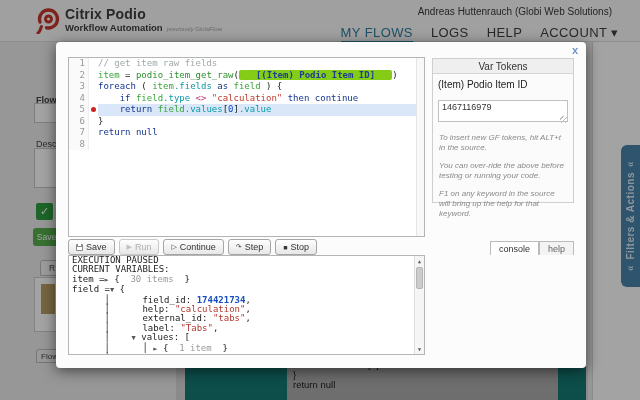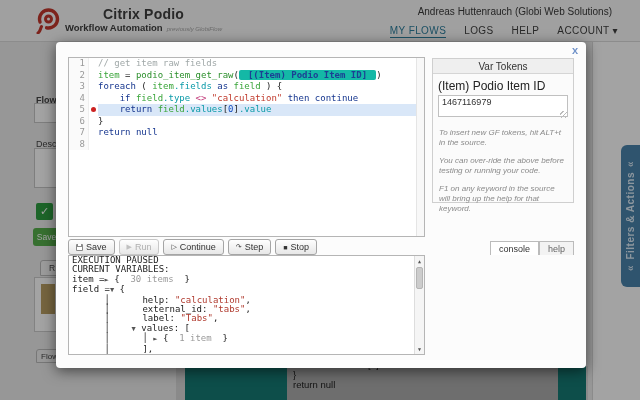--- a/index.html
+++ b/index.html
@@ -2,28 +2,28 @@
 <html><head>
 <meta charset="utf-8">
 <style>
   * { margin:0; padding:0; box-sizing:border-box; }
   html,body { width:640px; height:400px; overflow:hidden; background:#ececec;
               font-family:"Liberation Sans", sans-serif; }
   .page { position:relative; width:640px; height:400px; }
 
   
   .hdr { position:absolute; left:0; top:0; width:640px; height:42px; background:#fafafa;
-         border-bottom:1px solid #dcdcdc;text-align:center; }
+         border-bottom:1px solid #dcdcdc; }
   .logo { position:absolute; left:34px; top:6px; }
   .brand { position:absolute; left:65px; top:6px; color:#3f3f3f; }
   .brand .b1 { font-size:14px; font-weight:bold; letter-spacing:.2px; }
   .brand .b2 { font-size:9.5px; font-weight:bold; }
   .brand .b3 { font-size:6px; color:#a9a9a9; font-style:italic; margin-left:4px; font-weight:normal; }
   .user { position:absolute; right:28px; top:6px; font-size:10px; color:#3a3a3a; }
-  .nav { position:absolute; right:22px; top:25px; display:flex; gap:18px; font-size:10px;
+  .nav { position:absolute; right:22px; top:25px; display:flex; gap:18px; font-size:13px;
          color:#3f3f3f; letter-spacing:.4px; }
   .nav-item { cursor:pointer; }
   .nav-item.active { color:#2e7f9e; border-bottom:1px solid #2e7f9e; padding-bottom:1px; }
 
   .content { position:absolute; left:0; top:42px; width:640px; height:358px; background:#ececec; }
   .rstrip { position:absolute; left:592px; top:0; width:48px; height:358px; background:#ffffff;
             border-left:1px solid #dadada; }
   .lbl { position:absolute; font-size:9px; color:#444; }
   .box { position:absolute; background:#fff; border:1px solid #c5c5c5; font-size:9px; color:#555; padding:2px 3px; }
   .chk { position:absolute; left:36px; top:161px; width:17px; height:17px; background:#2e9e40;
@@ -77,21 +77,21 @@
            border-left:1px solid #e5e5e5; }
   .cmt { color:#a0a8a8; }
   .var { color:#3aa53a; }
   .fn  { color:#2b8f2b; }
   .kw  { color:#16368f; }
   .prp { color:#0a9aa8; }
   .op  { color:#c23b7a; }
   .str { color:#c0392b; }
   .num { color:#164fc0; }
   .pln { color:#222; }
-  .tok { background:#14b8a6; color:#1c3f94; font-weight:bold; border-radius:2px; padding:0 9px; }
+  .tok { background:#84cc16; color:#1c3f94; font-weight:bold; border-radius:2px; padding:0 17px; }
 
   .toolbar { position:absolute; left:12px; top:196px; width:506px; height:17px; display:flex;
              gap:4px; align-items:flex-end; }
   .tbtn { height:16px; display:inline-flex; align-items:center; gap:3px; padding:0 7px;
           font-size:9px; color:#333; background:linear-gradient(#fefefe,#e7e7e7);
           border:1px solid #a5a5a5; border-radius:3px; cursor:pointer; white-space:nowrap; }
   .tbtn.disabled { color:#b0b0b0; border-color:#c8c8c8; cursor:default; }
   .btn-icon { font-size:7px; }
   .tbtn.disabled .btn-icon { color:#c0c0c0; }
   .icon-save { display:inline-block; width:7px; height:7px; background:#8a8a8a; border-radius:1px;
@@ -116,21 +116,21 @@
   .sb-arrow { position:absolute; left:0; width:9px; height:10px; font-size:5px; color:#555;
               text-align:center; line-height:10px; cursor:pointer; }
   .sb-up { top:0; } .sb-dn { bottom:0; }
   .sb-thumb { position:absolute; left:1px; top:11px; width:7px; height:22px; background:#ccc;
               border:1px solid #b5b5b5; border-radius:2px; cursor:pointer; }
 
   .varpanel { position:absolute; left:376px; top:16px; width:142px; height:145px; background:#fbfbfb;
               border:1px solid #cfcfcf; }
   .vp-head { height:15px; background:#efefef; border-bottom:1px solid #d5d5d5; font-size:10px;
              color:#333; text-align:center; line-height:15px; }
-  .vp-label { margin:5px 5px 2px; font-size:12px; color:#222; }
+  .vp-label { margin:5px 5px 10px; font-size:10px; color:#222; }
   .vp-tawrap { position:relative; margin:0 5px; }
   .vp-ta { width:100%; height:22px; border:1px solid #c0c0c0; font-family:"Liberation Sans",sans-serif;
            font-size:9px; color:#333; padding:1px 3px; resize:none; background:#fff; }
   .vp-corner { position:absolute; right:1px; bottom:3px; width:7px; height:7px; pointer-events:none;
                background:repeating-linear-gradient(135deg, transparent 0 2px, #bbb 2px 3px); }
   .vp-help { margin:7px 6px 0; font-size:8px; font-style:italic; color:#8a8a8a; line-height:1.3; }
 </style>
 </head>
 <body>
 
@@ -237,20 +237,21 @@
           <span class="ctab">help</span>
         </span>
     </div>
 
     <div class="console">
       <div>
           <div class="c-line"><span class="pln">EXECUTION PAUSED</span></div>
           <div class="c-line"><span class="pln">CURRENT VARIABLES:</span></div>
           <div class="c-line"><span class="pln">item =</span><span class="arr">►</span><span class="pln"> {  </span><span class="dim">30 items</span><span class="pln">  }</span></div>
           <div class="c-line"><span class="pln">field =</span><span class="arr">▼</span><span class="pln"> {</span></div>
+          <div class="c-line"><span class="pln">      │      field_id: </span><span class="num">174421734</span><span class="pln">,</span></div>
           <div class="c-line"><span class="pln">      │      help: </span><span class="str">"calculation"</span><span class="pln">,</span></div>
           <div class="c-line"><span class="pln">      │      external_id: </span><span class="str">"tabs"</span><span class="pln">,</span></div>
           <div class="c-line"><span class="pln">      │      label: </span><span class="str">"Tabs"</span><span class="pln">,</span></div>
           <div class="c-line"><span class="pln">      │    </span><span class="arr">▼</span><span class="pln"> values: [</span></div>
           <div class="c-line"><span class="pln">      │      │ </span><span class="arr">►</span><span class="pln"> {  </span><span class="dim">1 item</span><span class="pln">  }</span></div>
           <div class="c-line"><span class="pln">      │      ],</span></div>
         </div>
       <div class="con-sb">
         <div class="sb-arrow sb-up">▲</div>
         <div class="sb-thumb"></div>

